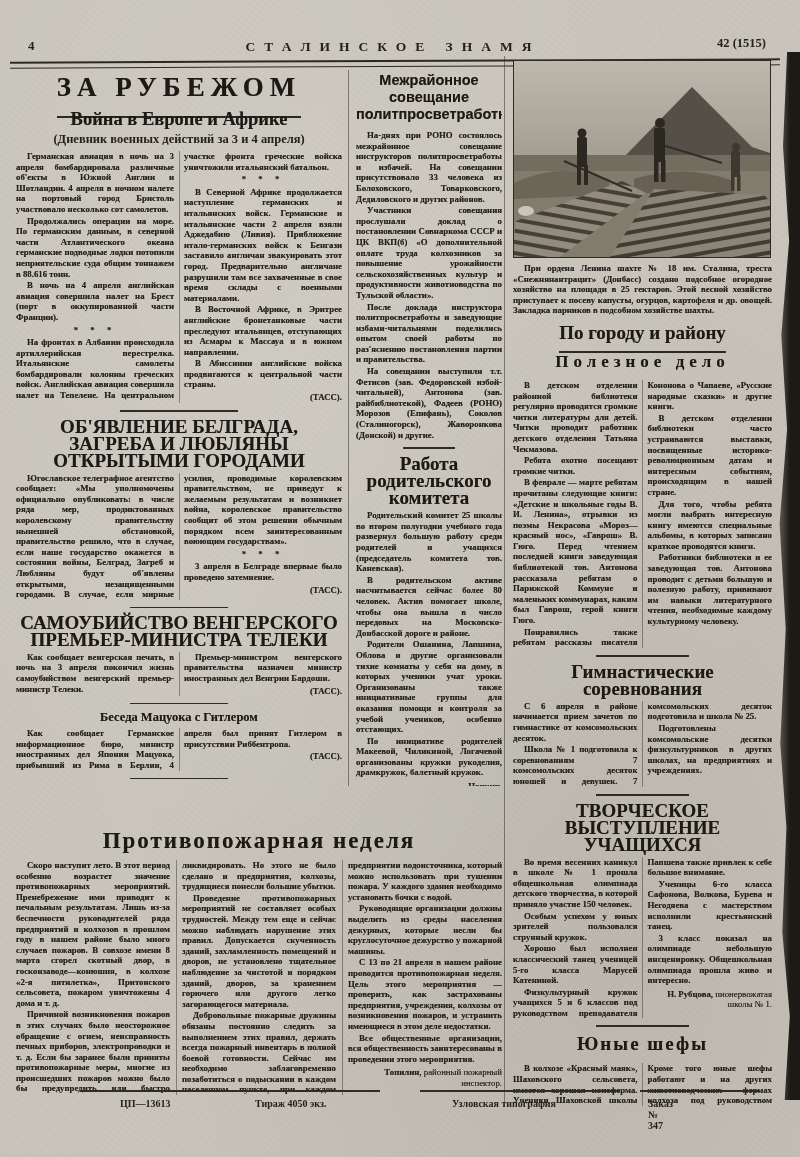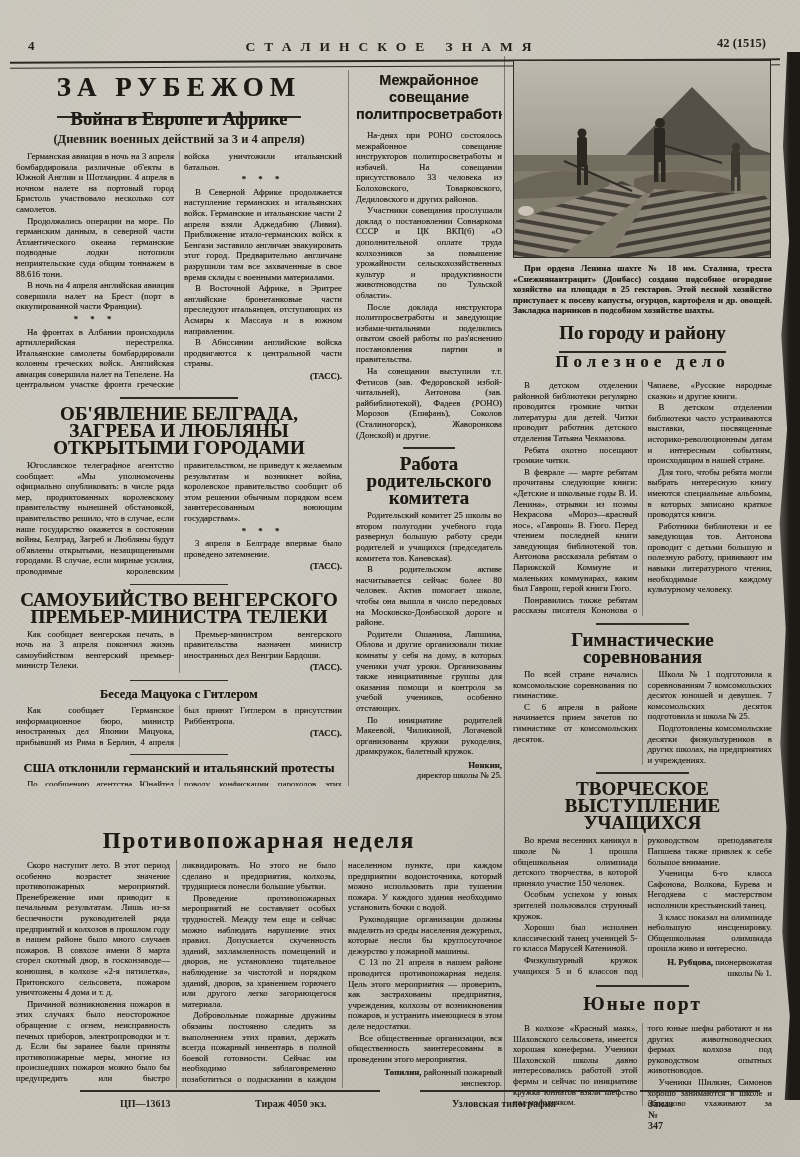--- a/index.html
+++ b/index.html
@@ -15,21 +15,21 @@
                repeating-linear-gradient(127deg, rgba(255,255,255,.04) 0 3px, rgba(0,0,0,0) 3px 7px);}
   
   .hdr{position:absolute;top:36px;left:14px;width:758px;height:22px;font-weight:bold;font-size:13px;}
   .hdr .pnum{position:absolute;left:14px;top:2px;}
   .hdr .mast{position:absolute;left:0;right:0;text-align:center;letter-spacing:9px;font-size:13.5px;top:3px;}
   .hdr .issue{position:absolute;right:6px;top:0;font-size:12.5px;}
   .hdr-rule{position:absolute;top:60px;left:10px;width:770px;height:4px;
     border-top:2px solid #2c2922;border-bottom:1px solid #2c2922;transform:rotate(-.25deg);}
   
   .b{font-size:8.8px;line-height:10.6px;text-align:justify;text-shadow:0 0 .5px rgba(35,32,27,.55);}
-  .b p{margin:0 0 1px 0;text-indent:11px;}
+  .b p{margin:0 0 1px 0;text-indent:11px;font-weight:bold;}
   .b p.stars{text-align:center;text-indent:0;letter-spacing:5px;font-weight:bold;margin:2px 0;}
   .tass{display:block;text-align:right;font-weight:bold;margin-top:2px;text-indent:0;}
   .two{column-count:2;column-gap:10px;column-rule:1px solid rgba(45,42,36,.45);}
   .three{column-count:3;column-gap:12px;column-rule:1px solid rgba(45,42,36,.45);}
   .sig{display:block;text-align:right;margin-top:3px;text-indent:0;}
   .sig b{font-weight:bold;}
   .rule{height:2px;background:#2f2c25;width:36%;margin:7px auto 6px auto;}
   .rule.thin{height:1px;width:30%;}
   h1,h2,h3,h4{margin:0;font-weight:bold;color:#1d1a15;text-shadow:0 0 .5px rgba(30,27,22,.5);}
   
@@ -239,21 +239,20 @@
             <p>Работники библиотеки и ее заведующая тов. Антонова проводит с детьми большую и полезную работу, прививают им навыки литературного чтения, необходимые каждому культурному человеку.</p>
           </div>
       </div>
     </div>
     <div class="rule"></div>
 
     <div>
       <h3 class="h-med">Гимнастические соревнования</h3>
       <div class="b two">
         <div>
-            <p>По всей стране начались комсомольские соревнования по гимнастике.</p>
             <p>С 6 апреля в районе начинается прием зачетов по гимнастике от комсомольских десяток.</p>
             <p>Школа № 1 подготовила к соревнованиям 7 комсомольских десяток юношей и девушек. 7 комсомольских десяток подготовила и школа № 25.</p>
             <p>Подготовлены комсомольские десятки физкультурников в других школах, на предприятиях и учреждениях.</p>
           </div>
       </div>
     </div>
     <div class="rule"></div>
 
     <div>
       <h3 class="h-med">ТВОРЧЕСКОЕ ВЫСТУПЛЕНИЕ УЧАЩИХСЯ</h3>
@@ -265,21 +264,21 @@
             <p>Физкультурный кружок учащихся 5 и 6 классов под руководством преподавателя Папшева также привлек к себе большое внимание.</p>
             <p>Ученицы 6-го класса Сафонова, Волкова, Бурева и Негодяева с мастерством исполнили крестьянский танец.</p>
             <p>3 класс показал на олимпиаде небольшую инсценировку. Общешкольная олимпиада прошла живо и интересно.</p>
           </div>
         <span class="sig"><b>Н. Рубцова,</b> <span>пионервожатая школы № 1.</span></span>
       </div>
     </div>
     <div class="rule"></div>
 
     <div>
-      <h3 class="h-yun">Юные порт</h3>
+      <h3 class="h-yun">Юные шефы</h3>
       <div class="b two">
         <div>
             <p>В колхозе «Красный маяк», Шаховского сельсовета, имеется хорошая конеферма. Ученики Шаховской школы давно интересовались работой этой фермы и сейчас по инициативе кружка юннатов взяли шефство над молодняком.</p>
             <p>25 юных шефов помогают ухаживать за молодняком работникам конефермы. Кроме того юные шефы работают и на других животноводческих фермах колхоза под руководством опытных животноводов.</p>
             <p>Ученики Шилкин, Симонов хорошо занимаются в школе и образцово ухаживают за молодняком.</p>
           </div>
         <span class="sig"><b>Смирнов,</b><br><span>директор Шаховской школы.</span></span>
       </div>
     </div>
 

